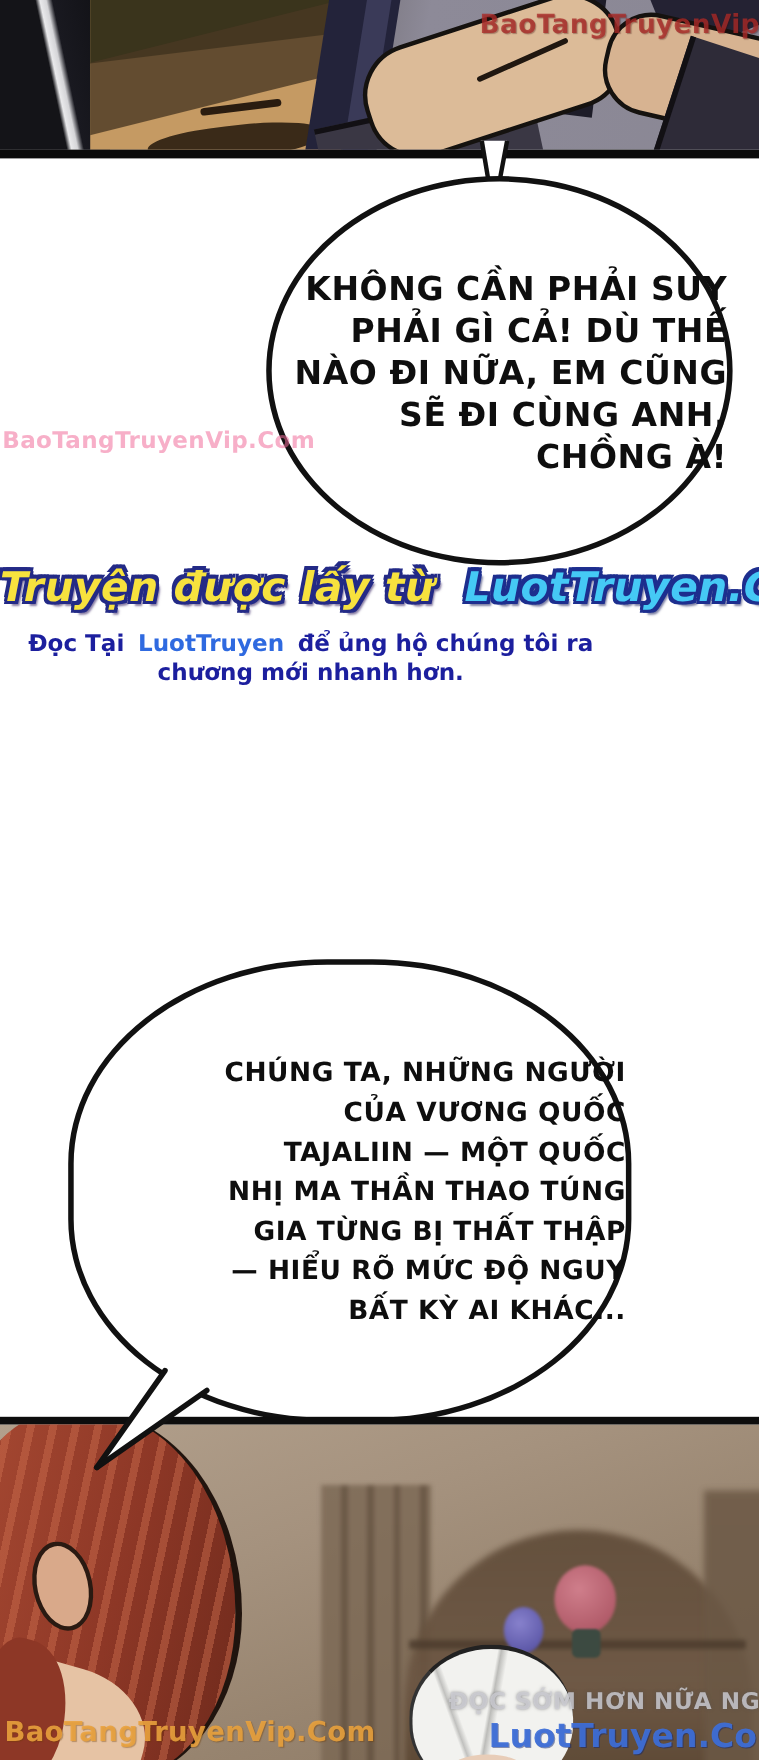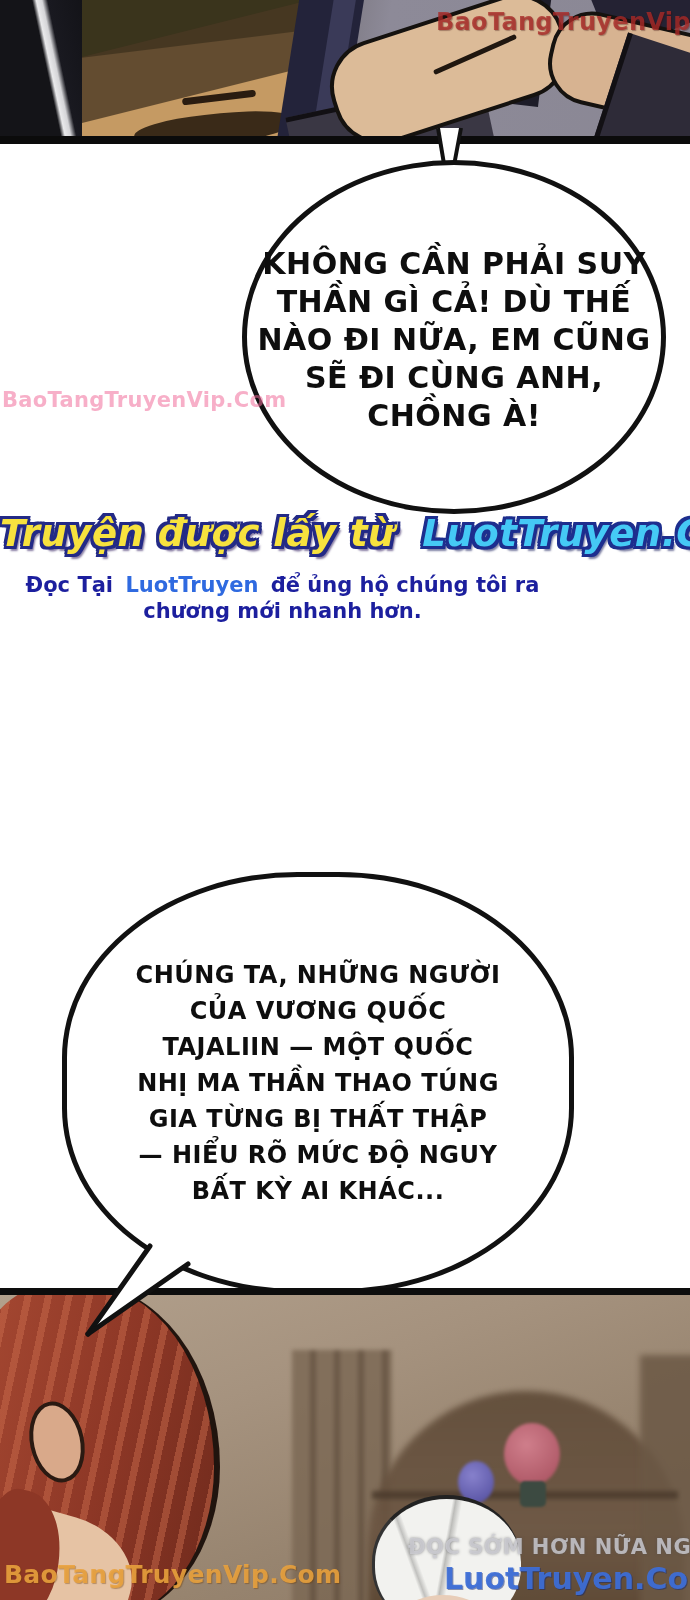--- a/index.html
+++ b/index.html
@@ -40,21 +40,21 @@
   .wm{font-weight:bold;white-space:nowrap;letter-spacing:0.3px;}
   .wm-top-right{left:436px;top:8px;font-size:24px;color:rgba(170,42,40,0.78);
     text-shadow:1px 1px 1px rgba(60,10,10,0.35);}
   .wm-pink{left:2px;top:388px;font-size:21px;color:rgba(240,110,155,0.55);}
   .wm-orange{left:4px;top:1560px;font-size:25px;color:rgba(235,163,62,0.88);
     text-shadow:1px 1px 1px rgba(110,60,5,0.4);}
 
   
   .bubble{
     background:#ffffff;border:5px solid #111111;
-    display:flex;flex-direction:column;align-items:center;justify-content:center;
+    display:flex;flex-direction:column;align-items:flex-end;justify-content:center;
     text-align:center;color:#0e0e0e;font-weight:bold;
   }
   .bubble span{display:block;white-space:nowrap;}
   .bubble-1{left:242px;top:160px;width:414px;height:338px;border-radius:50%;
     font-size:30px;line-height:38px;letter-spacing:0.5px;padding-top:6px;}
   .bubble-2{left:62px;top:872px;width:502px;height:412px;border-radius:46%/44%;
     font-size:24px;line-height:36px;letter-spacing:0.5px;}
   .tail{overflow:visible;}
 
   
@@ -139,21 +139,21 @@
   <div class="abs wm wm-top-right">BaoTangTruyenVip.Com</div>
 
   <svg class="abs tail" style="left:425px;top:128px;" width="50" height="50" viewBox="0 0 50 50">
     <polygon points="12,0 36,0 28,48 20,48" fill="#ffffff"></polygon>
     <path d="M13,0 L21,48" stroke="#111" stroke-width="4" fill="none"></path>
     <path d="M36,0 L27,48" stroke="#111" stroke-width="4" fill="none"></path>
   </svg>
 
   <div class="abs bubble bubble-1">
     <span>KHÔNG CẦN PHẢI SUY</span>
-    <span>THẦN GÌ CẢ! DÙ THẾ</span>
+    <span>PHẢI GÌ CẢ! DÙ THẾ</span>
     <span>NÀO ĐI NỮA, EM CŨNG</span>
     <span>SẼ ĐI CÙNG ANH,</span>
     <span>CHỒNG À!</span>
   </div>
 
   <div class="abs wm wm-pink">BaoTangTruyenVip.Com</div>
 
   <div class="abs promo-line">
     <span class="promo-lead">Truyện được lấy từ</span>
     <span class="promo-site">LuotTruyen.Com</span>

